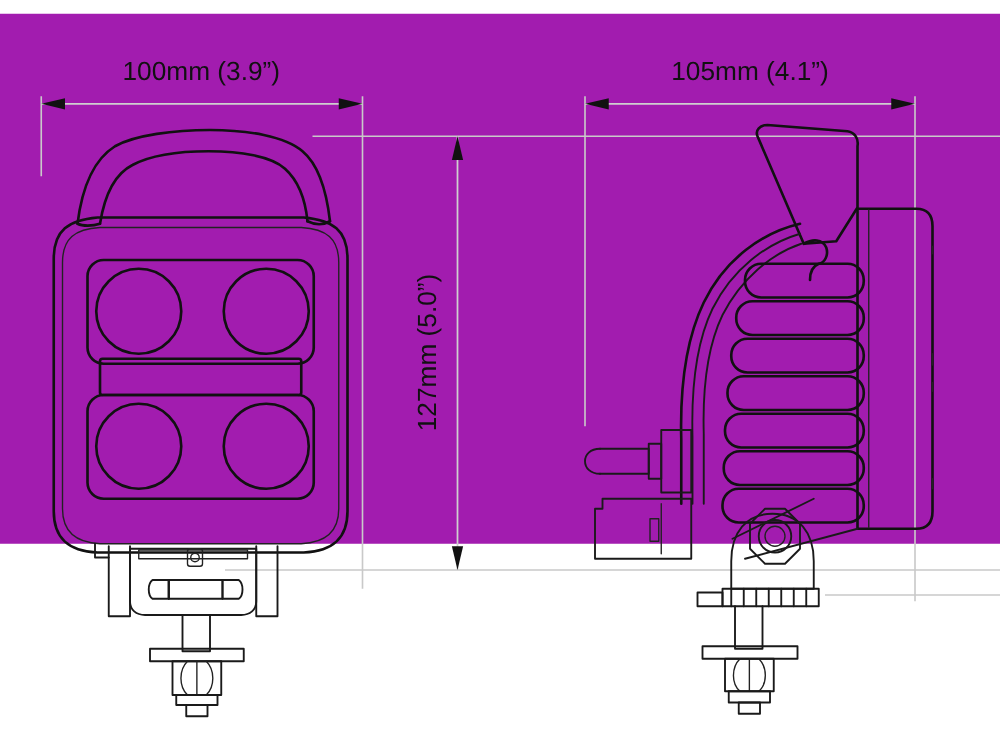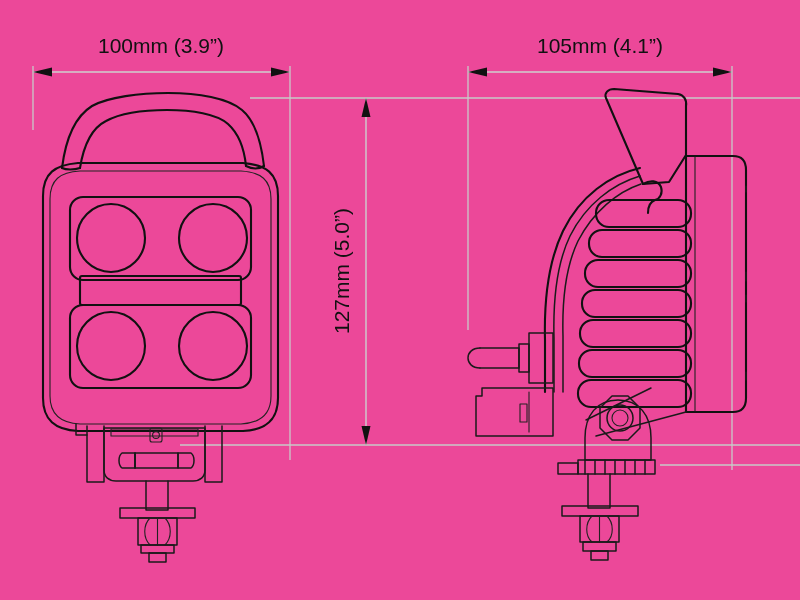--- a/index.html
+++ b/index.html
@@ -9,22 +9,23 @@
   }
   body {
     width: 800px;
     height: 600px;
     font-family: "Liberation Sans", sans-serif;
     overflow: hidden;
   }
   #drawing-root {
     position: relative;
     width: 800px;
-    height: 600px;
-    background: #ec4899;
+    height: 424px;
+    background: #a21caf;
+    margin-top: 11px;
   }
   svg.sheet {
     display: block;
     width: 800px;
     height: 600px;
   }
   .dim-text {
     font-family: "Liberation Sans", sans-serif;
     font-size: 21px;
     fill: #111111;

